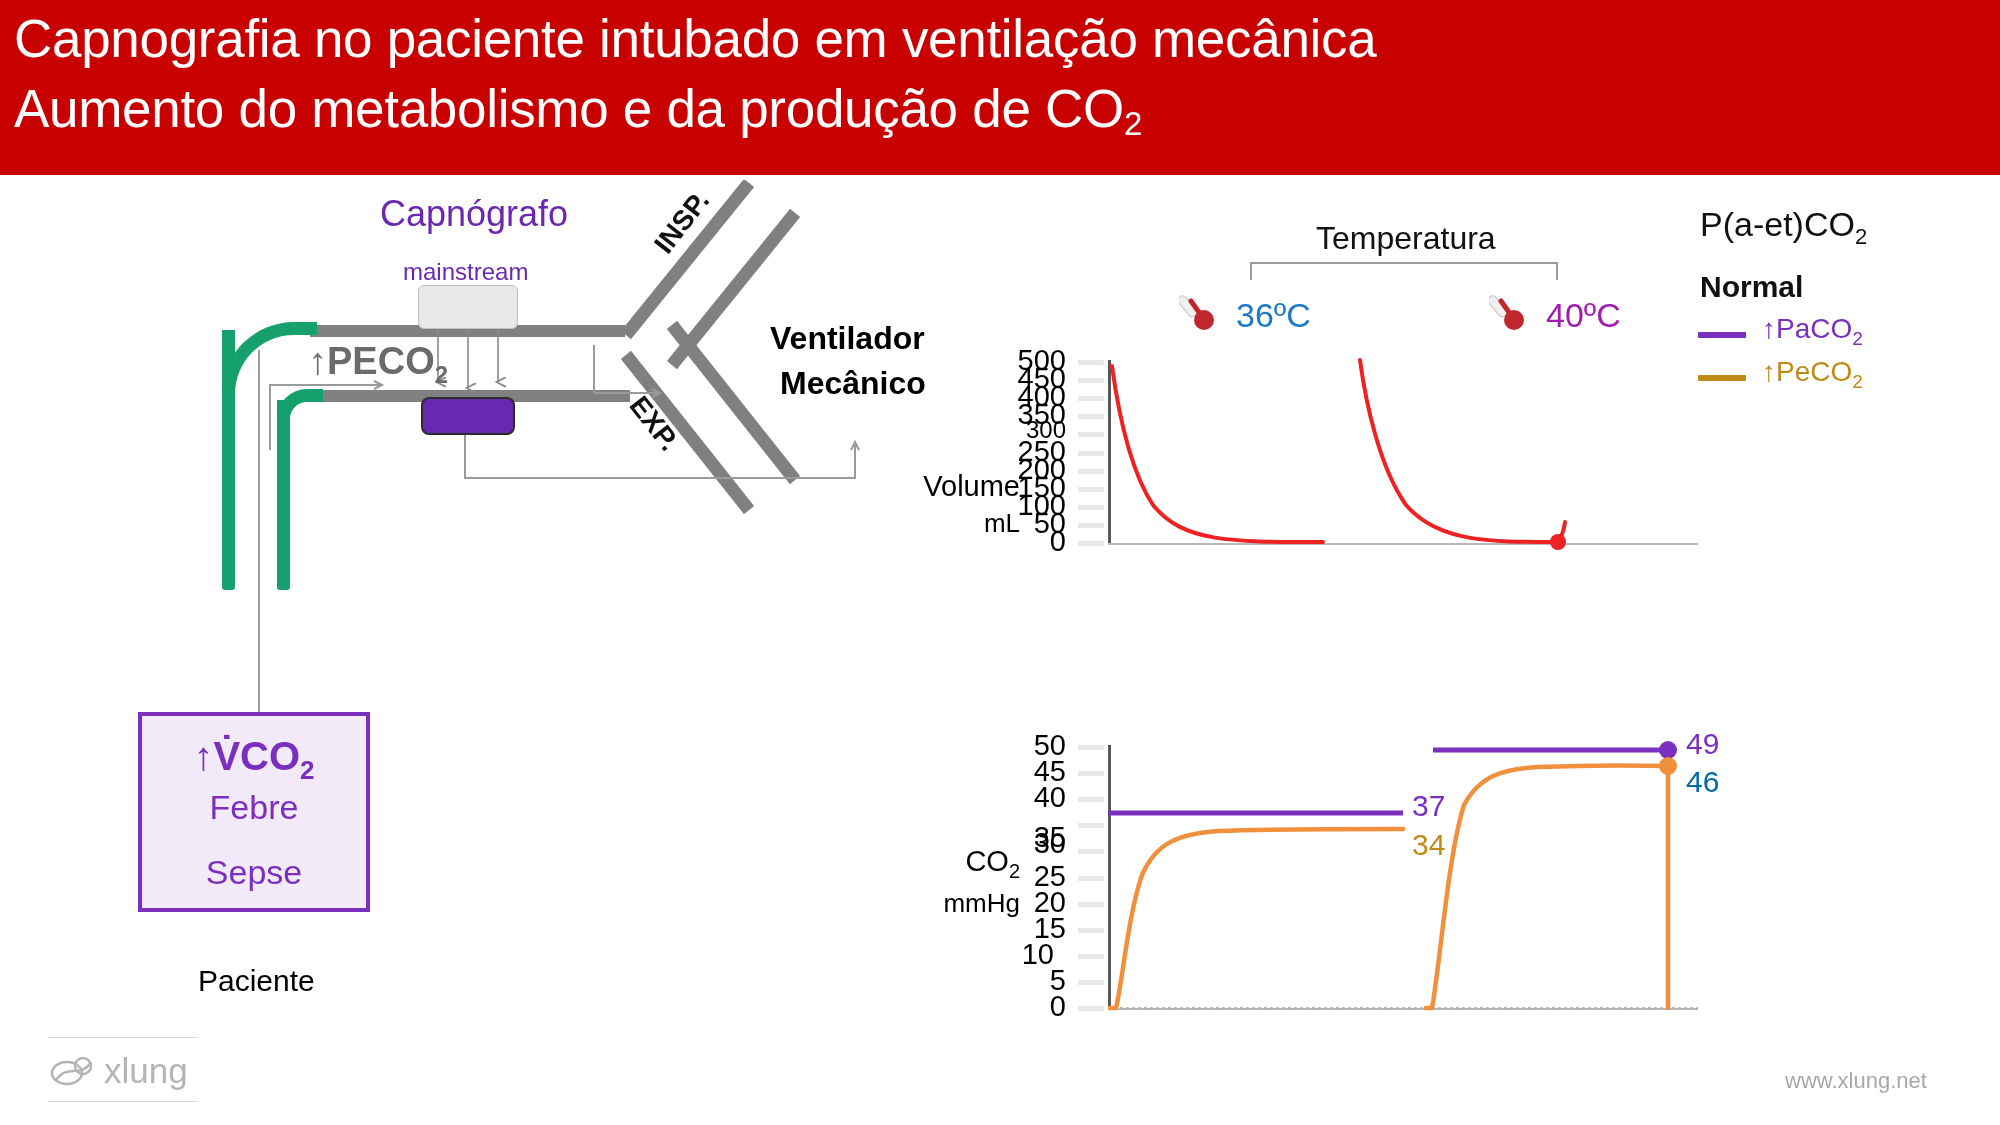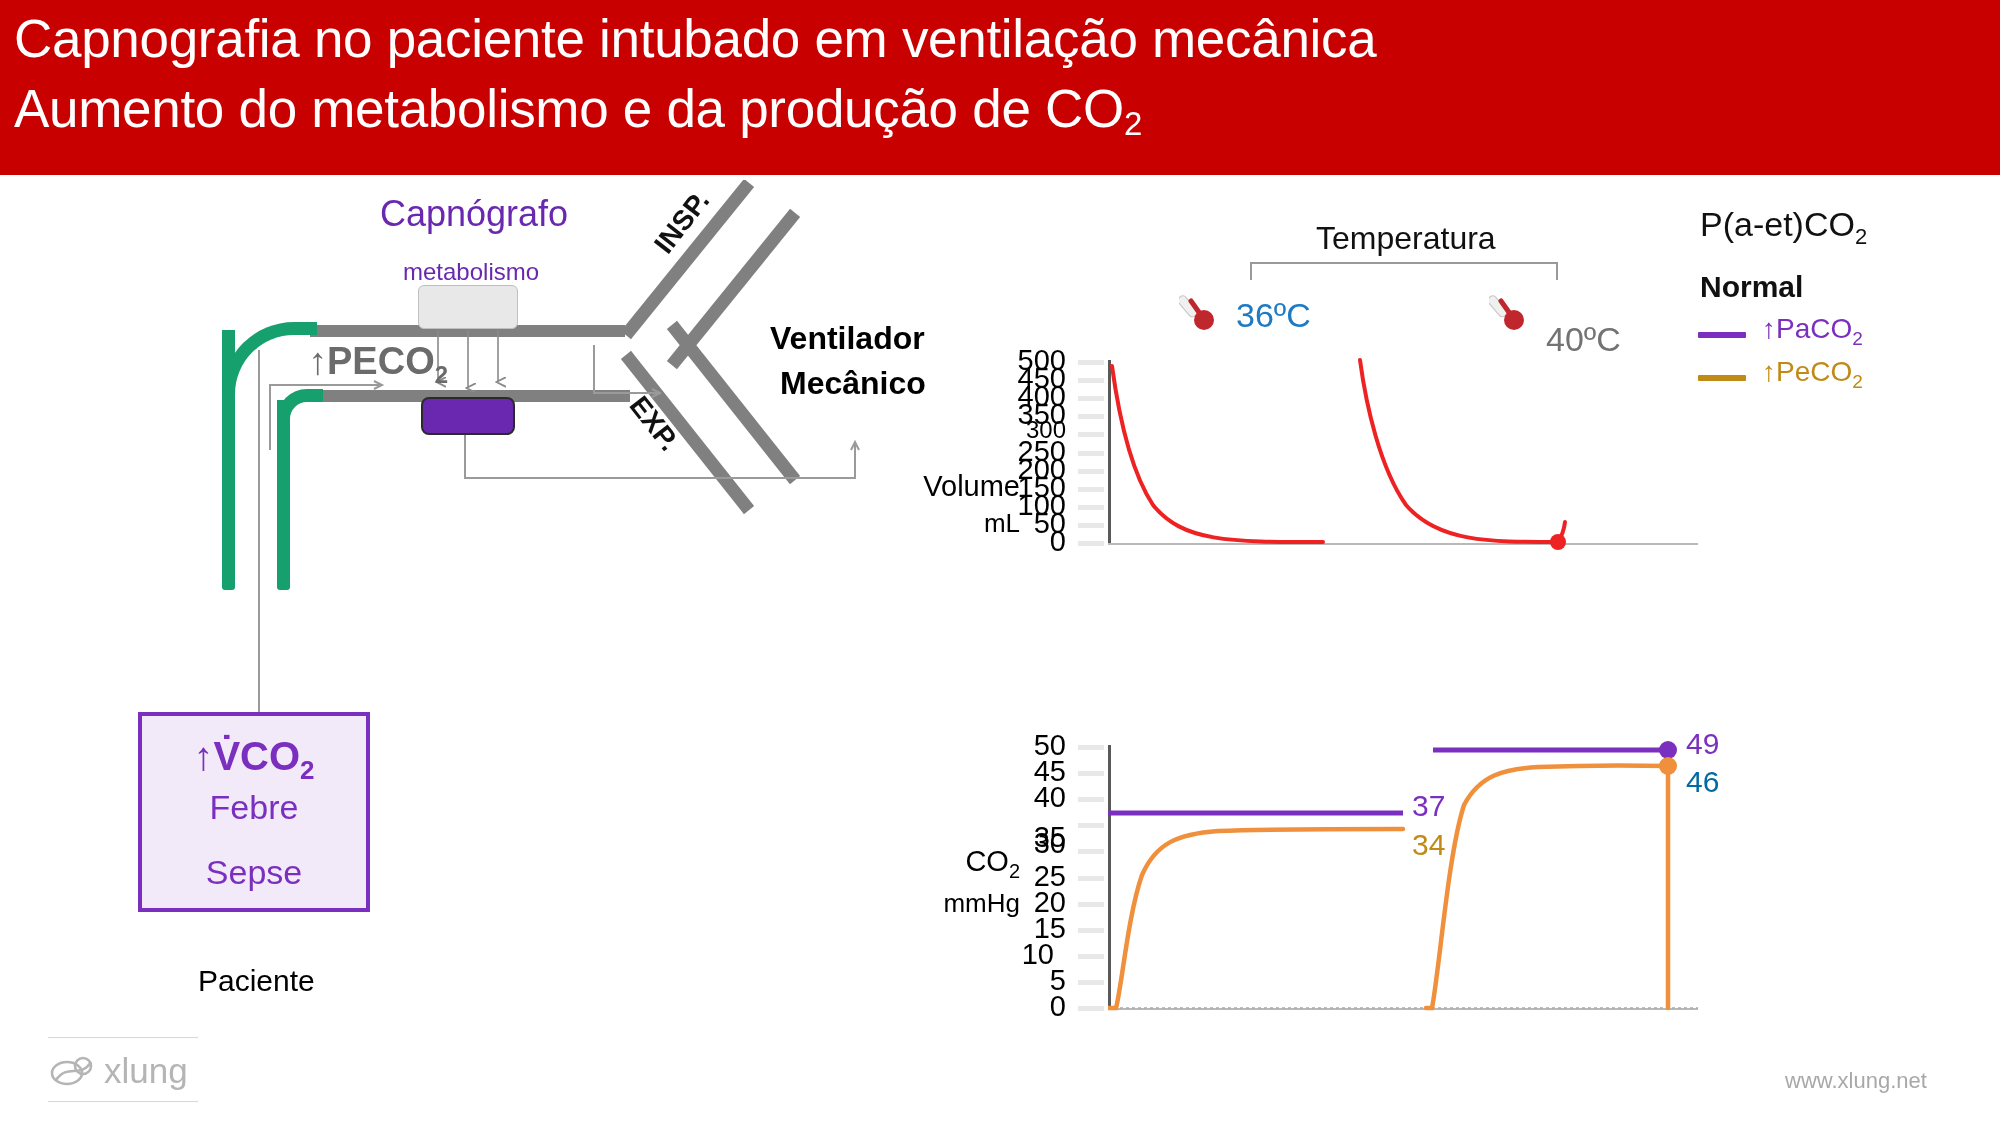--- a/index.html
+++ b/index.html
@@ -61,21 +61,21 @@
 <body>
 
 <div id="root">
 
   <div id="header">
     <div class="line l1">Capnografia no paciente intubado em ventilação mecânica</div>
     <div class="line l2"><span>Aumento do metabolismo e da produção de CO</span><sub>2</sub></div>
   </div>
 
   <div class="txt" style="left:380px; top:193px; font-size:36px; color:#6a28b0;">Capnógrafo</div>
-  <div class="txt" style="left:403px; top:258px; font-size:24px; color:#6a28b0;">metabolismo</div>
+  <div class="txt" style="left:403px; top:258px; font-size:24px; color:#6a28b0;">mainstream</div>
 
   <div class="tube-gray" style="left:310px; top:325px; width:315px; height:12px;"></div>
 
   <div class="tube-gray" style="left:300px; top:390px; width:330px; height:12px;"></div>
 
   <div class="tube-green" style="left:222px; top:330px; width:13px; height:260px; border-radius:0 0 3px 3px;"></div>
   <div style="position:absolute; left:222px; top:322px; width:95px; height:90px;
               border-top:13px solid #15a06e; border-left:13px solid #15a06e;
               border-top-left-radius:72px; box-sizing:border-box;
               border-right:none; border-bottom:none;"></div>
@@ -156,21 +156,21 @@
     <circle cx="25" cy="32" r="10" fill="#c0272d"></circle>
     <line x1="12" y1="13" x2="24" y2="30" stroke="#c0272d" stroke-width="5" stroke-linecap="round"></line>
   </svg>
   <div class="txt" style="left:1236px; top:296px; font-size:34px; color:#1f7ac4;">36ºC</div>
 
   <svg class="thermo" style="left:1489px; top:288px;">
     <rect x="4" y="6" width="9" height="24" rx="4" fill="#f0f0f0" stroke="#c9c9c9" stroke-width="1.2" transform="rotate(-40 9 18)"></rect>
     <circle cx="25" cy="32" r="10" fill="#c0272d"></circle>
     <line x1="12" y1="13" x2="24" y2="30" stroke="#c0272d" stroke-width="5" stroke-linecap="round"></line>
   </svg>
-  <div class="txt" style="left:1546px; top:296px; font-size:34px; color:#737373;margin-top:24px;">40ºC</div>
+  <div class="txt" style="left:1546px; top:296px; font-size:34px; color:#a21caf;">40ºC</div>
 
   <div class="txt" style="left:1700px; top:205px; font-size:34px; color:#111;"><span>P(a-et)CO</span><sub style="font-size:22px;">2</sub></div>
   <div class="txt" style="left:1700px; top:270px; font-size:30px; font-weight:bold; color:#111;">Normal</div>
 
   <div class="legend-line" style="left:1698px; top:332px; width:48px; background:#7b2fbe;"></div>
   <div class="txt" style="left:1762px; top:313px; font-size:28px; color:#7b2fbe;"><span>↑</span><span>PaCO</span><sub style="font-size:19px;">2</sub></div>
 
   <div class="legend-line" style="left:1698px; top:375px; width:48px; background:#c08a16;"></div>
   <div class="txt" style="left:1762px; top:356px; font-size:28px; color:#c08a16;"><span>↑</span><span>PeCO</span><sub style="font-size:19px;">2</sub></div>
 

